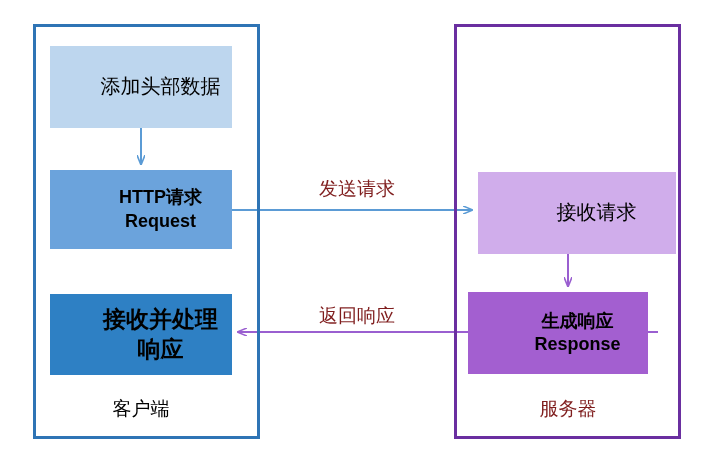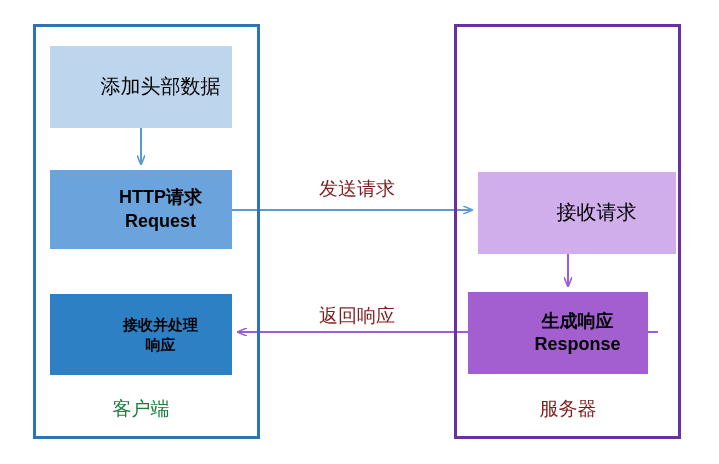--- a/index.html
+++ b/index.html
@@ -64,21 +64,21 @@
   }
   #node-http-request {
     left: 50px;  top: 170px; width: 182px; height: 79px;
     background: #6BA3DC;
     font-size: 18px;
     font-weight: bold;
   }
   #node-handle-response {
     left: 50px;  top: 294px; width: 182px; height: 81px;
     background: #2E80C4;
-    font-size: 15px;
+    font-size: 23px;
     font-weight: bold;
   }
   #node-receive-request {
     left: 478px; top: 172px; width: 198px; height: 82px;
     background: #D0ADEB;
     font-size: 20px;
     font-weight: 400;
   }
   #node-make-response {
     left: 468px; top: 292px; width: 180px; height: 82px;
@@ -90,21 +90,21 @@
   
   .panel-caption {
     position: absolute;
     text-align: center;
     font-size: 19px;
     font-weight: 400;
     white-space: nowrap;
   }
   #caption-client {
     left: 50px; top: 396px; width: 182px;
-    color: #15803d;
+    color: #000000;
   }
   #caption-server {
     left: 478px; top: 396px; width: 180px;
     color: #7f1d1d;
   }
 
   
   .arrow-label {
     position: absolute;
     font-size: 19px;

